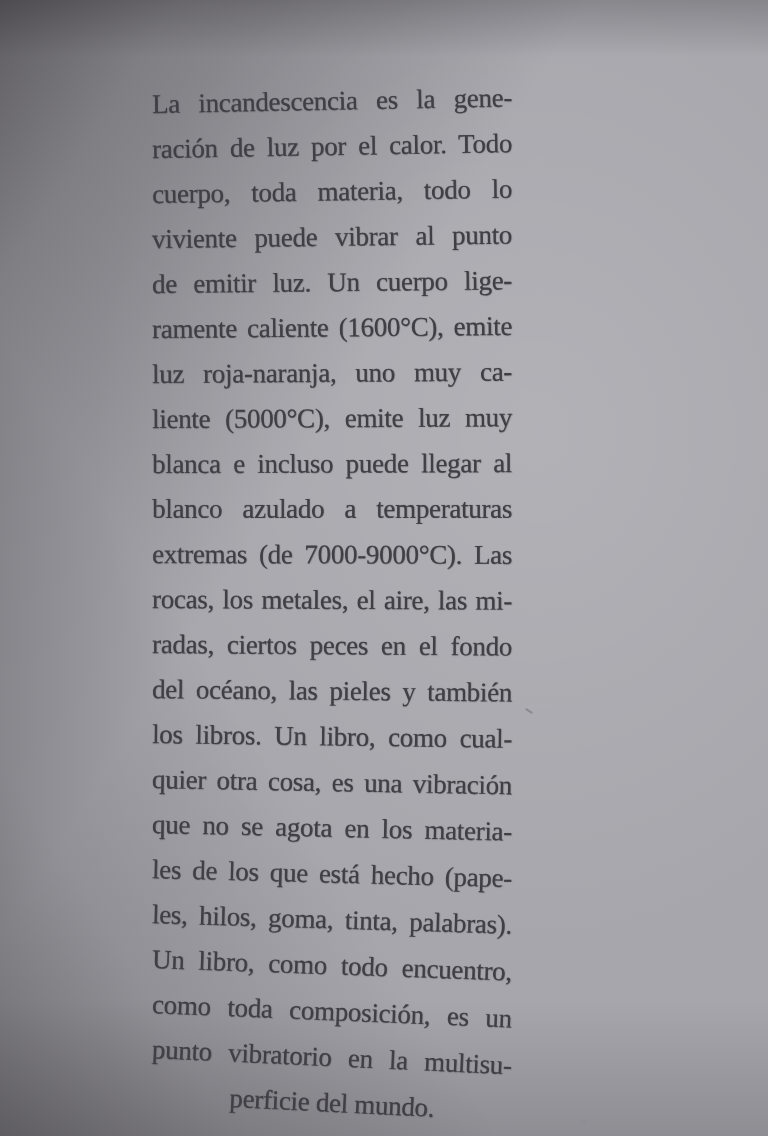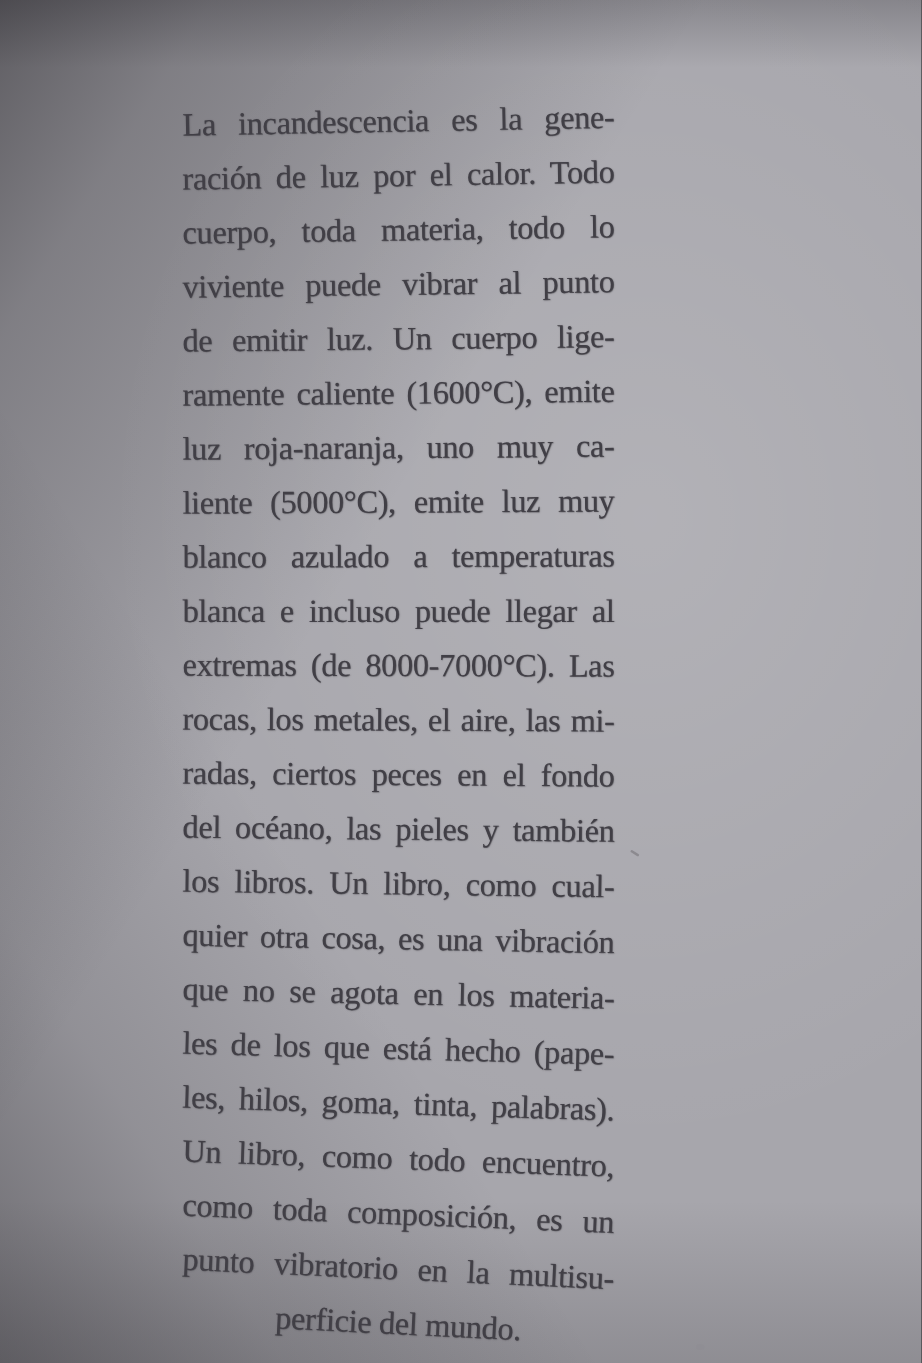--- a/index.html
+++ b/index.html
@@ -104,23 +104,23 @@
 <div class="photo">
   <div class="text-block">
     <div class="line">La incandescencia es la gene-</div>
     <div class="line">ración de luz por el calor. Todo</div>
     <div class="line">cuerpo, toda materia, todo lo</div>
     <div class="line">viviente puede vibrar al punto</div>
     <div class="line">de emitir luz. Un cuerpo lige-</div>
     <div class="line">ramente caliente (1600°C), emite</div>
     <div class="line">luz roja-naranja, uno muy ca-</div>
     <div class="line">liente (5000°C), emite luz muy</div>
+    <div class="line">blanca e incluso puede llegar al</div>
     <div class="line">blanco azulado a temperaturas</div>
-    <div class="line">blanca e incluso puede llegar al</div>
-    <div class="line">extremas (de 8000-7000°C). Las</div>
+    <div class="line">extremas (de 7000-9000°C). Las</div>
     <div class="line">rocas, los metales, el aire, las mi-</div>
     <div class="line">radas, ciertos peces en el fondo</div>
     <div class="line">del océano, las pieles y también</div>
     <div class="line">los libros. Un libro, como cual-</div>
     <div class="line">quier otra cosa, es una vibración</div>
     <div class="line">que no se agota en los materia-</div>
     <div class="line">les de los que está hecho (pape-</div>
     <div class="line">les, hilos, goma, tinta, palabras).</div>
     <div class="line">Un libro, como todo encuentro,</div>
     <div class="line">como toda composición, es un</div>

